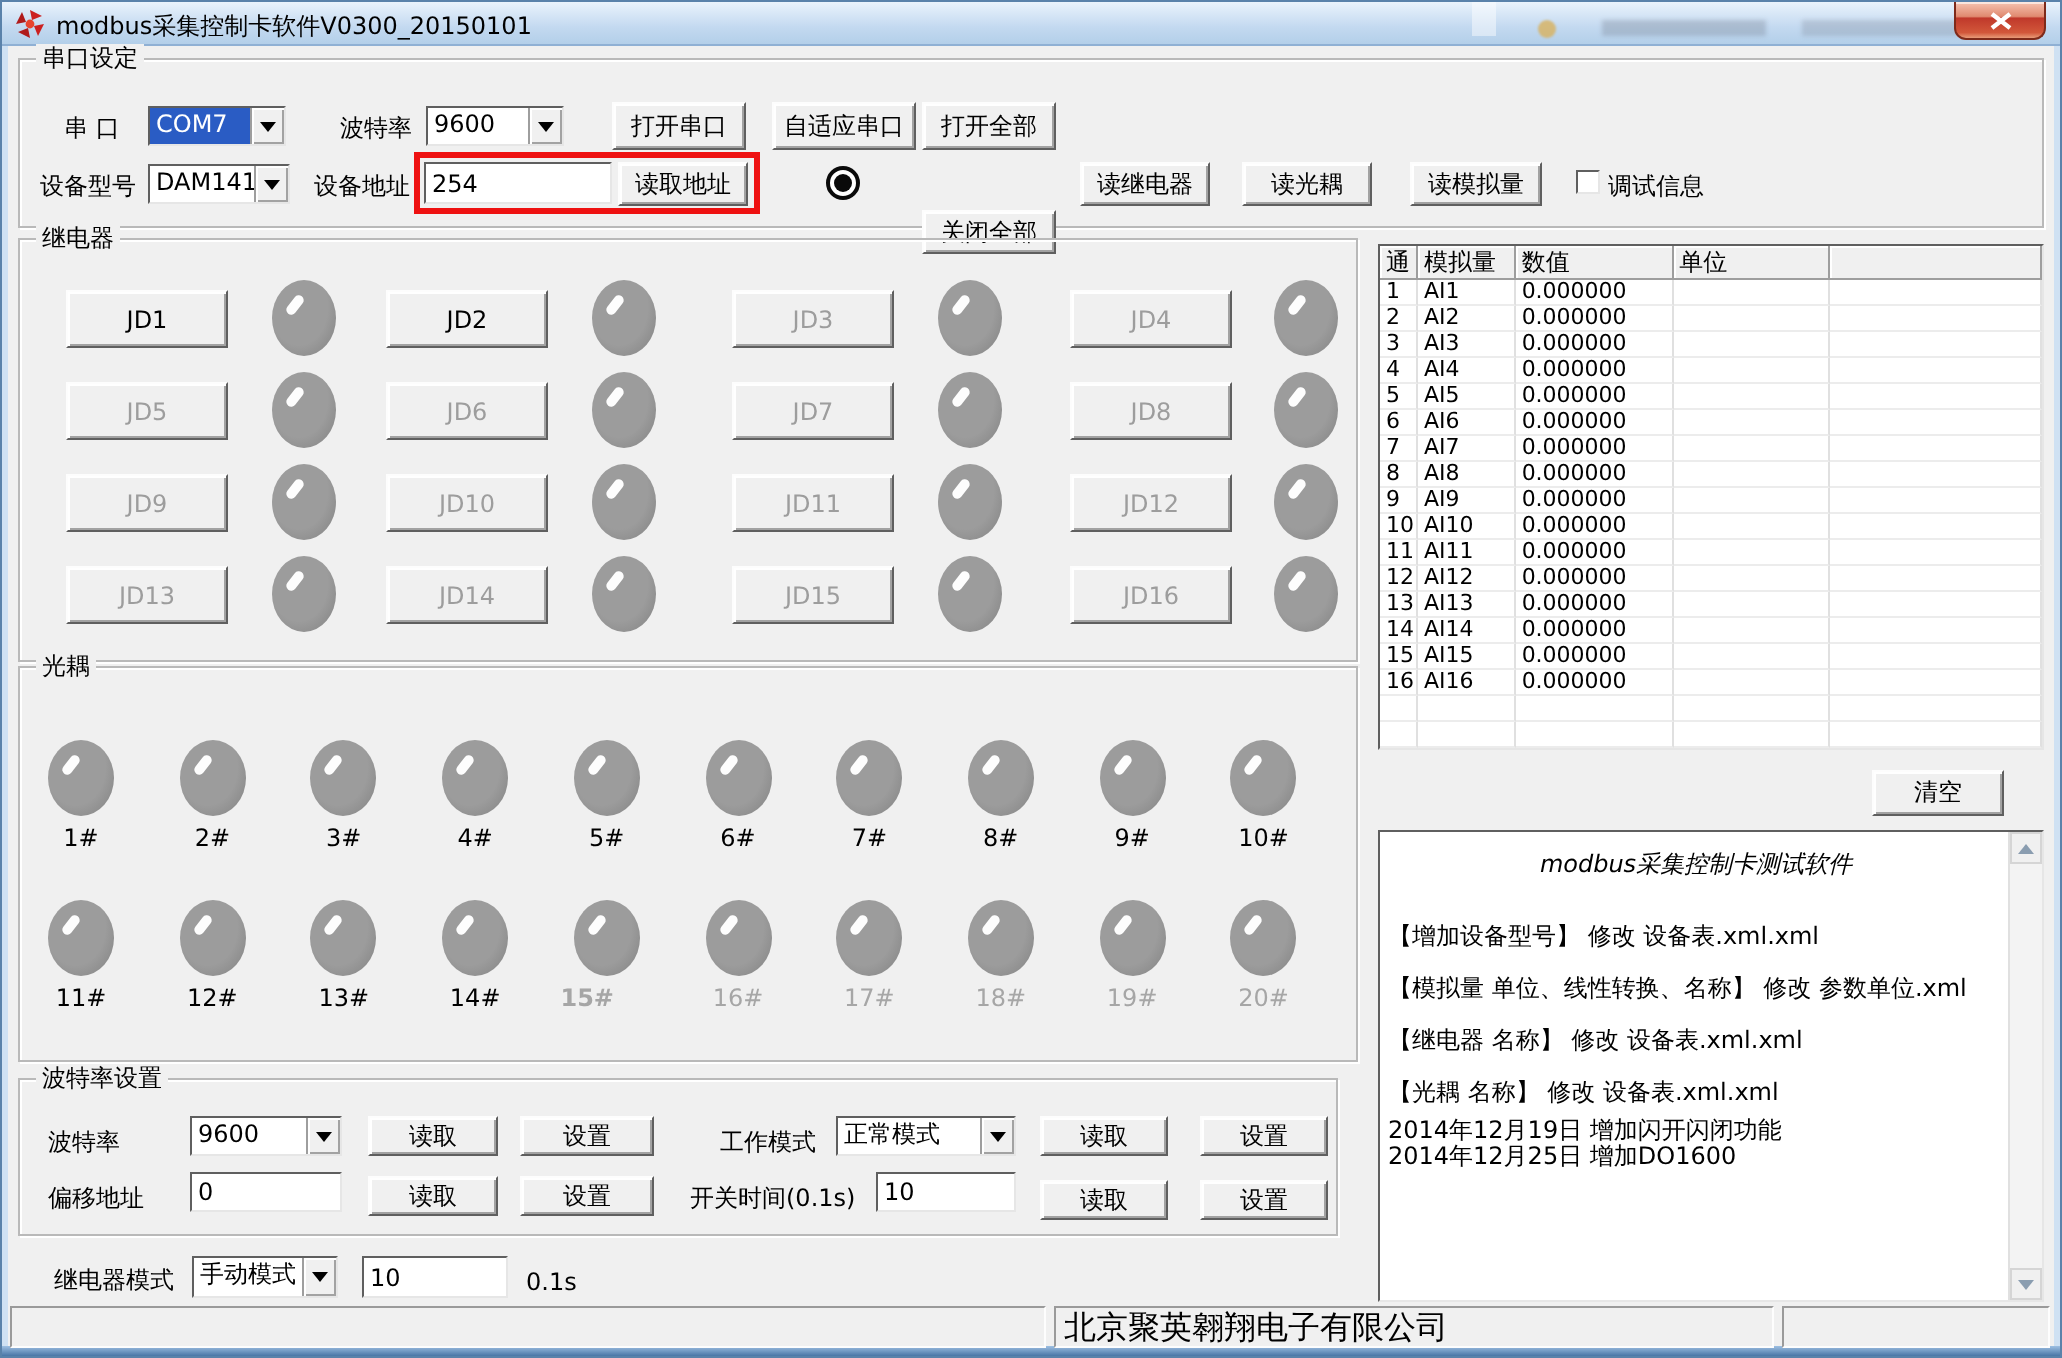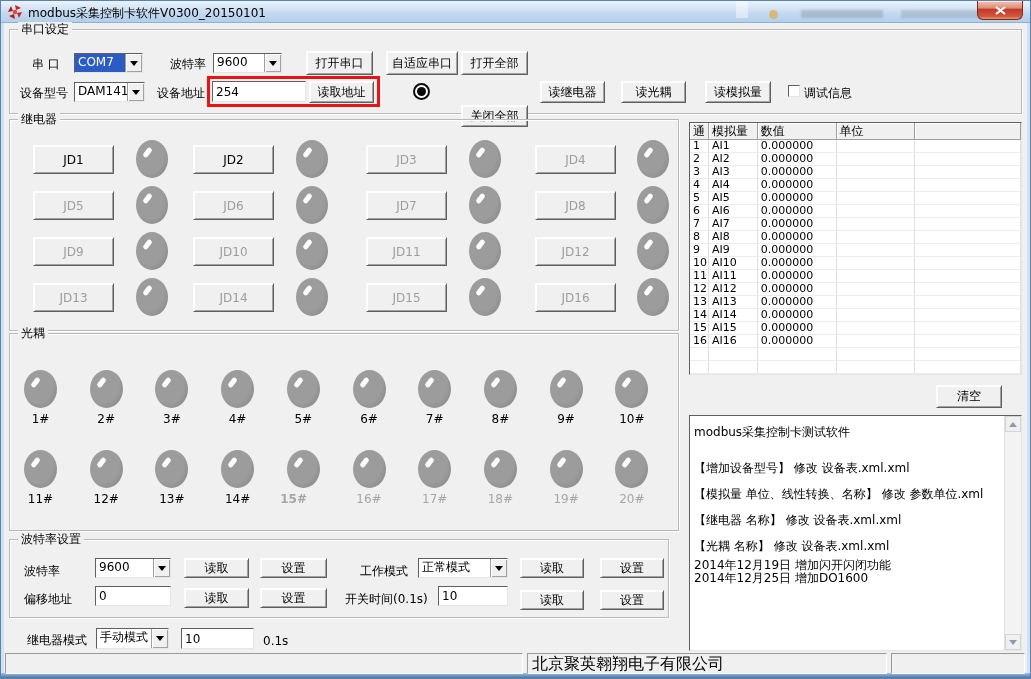--- a/index.html
+++ b/index.html
@@ -74,21 +74,21 @@
                 padding:0 3px; overflow:hidden; white-space:nowrap; line-height:12px; }
   .thead { display:flex; height:17px; }
   .thead .hcell { background:#f0f0f0; border-right:1px solid #9e9e9e; border-bottom:1px solid #9e9e9e;
                   box-shadow: inset 1px 1px 0 #ffffff; padding:1px 3px; font-size:12px;
                   line-height:14px; white-space:nowrap; overflow:hidden; }
   
   .infobox { position:absolute; left:688px; top:414px; width:333px; height:236px;
              background:#fff; border:1px solid; border-color:#5f5f5f #e6e6e6 #e6e6e6 #5f5f5f; }
   .info-content { position:absolute; left:0; top:0; right:17px; bottom:0; padding:8px 2px 0 4px;
                   font-size:12px; overflow:hidden; }
-  .info-title { margin-bottom:14px; }
+  .info-title { text-align:center; margin-bottom:14px;font-style:italic; }
   .info-line { line-height:26px; white-space:nowrap; }
   .info-date { line-height:13px; white-space:nowrap; }
   .vscroll { position:absolute; right:0; top:0; width:17px; bottom:0; background:#f3f3f3;
              border-left:1px solid #e0e0e0; }
   .sbtn { position:absolute; left:0; width:16px; height:16px; background:#f0f0f0;
           border:1px solid #d5d5d5; display:flex; align-items:center; justify-content:center; }
   .sbtn.up { top:0; } .sbtn.down { bottom:0; }
   
   .status-panel { position:absolute; height:21px; top:652px; background:#f0f0f0;
                   border:1px solid; border-color:#9a9a9a #fdfdfd #fdfdfd #9a9a9a;

